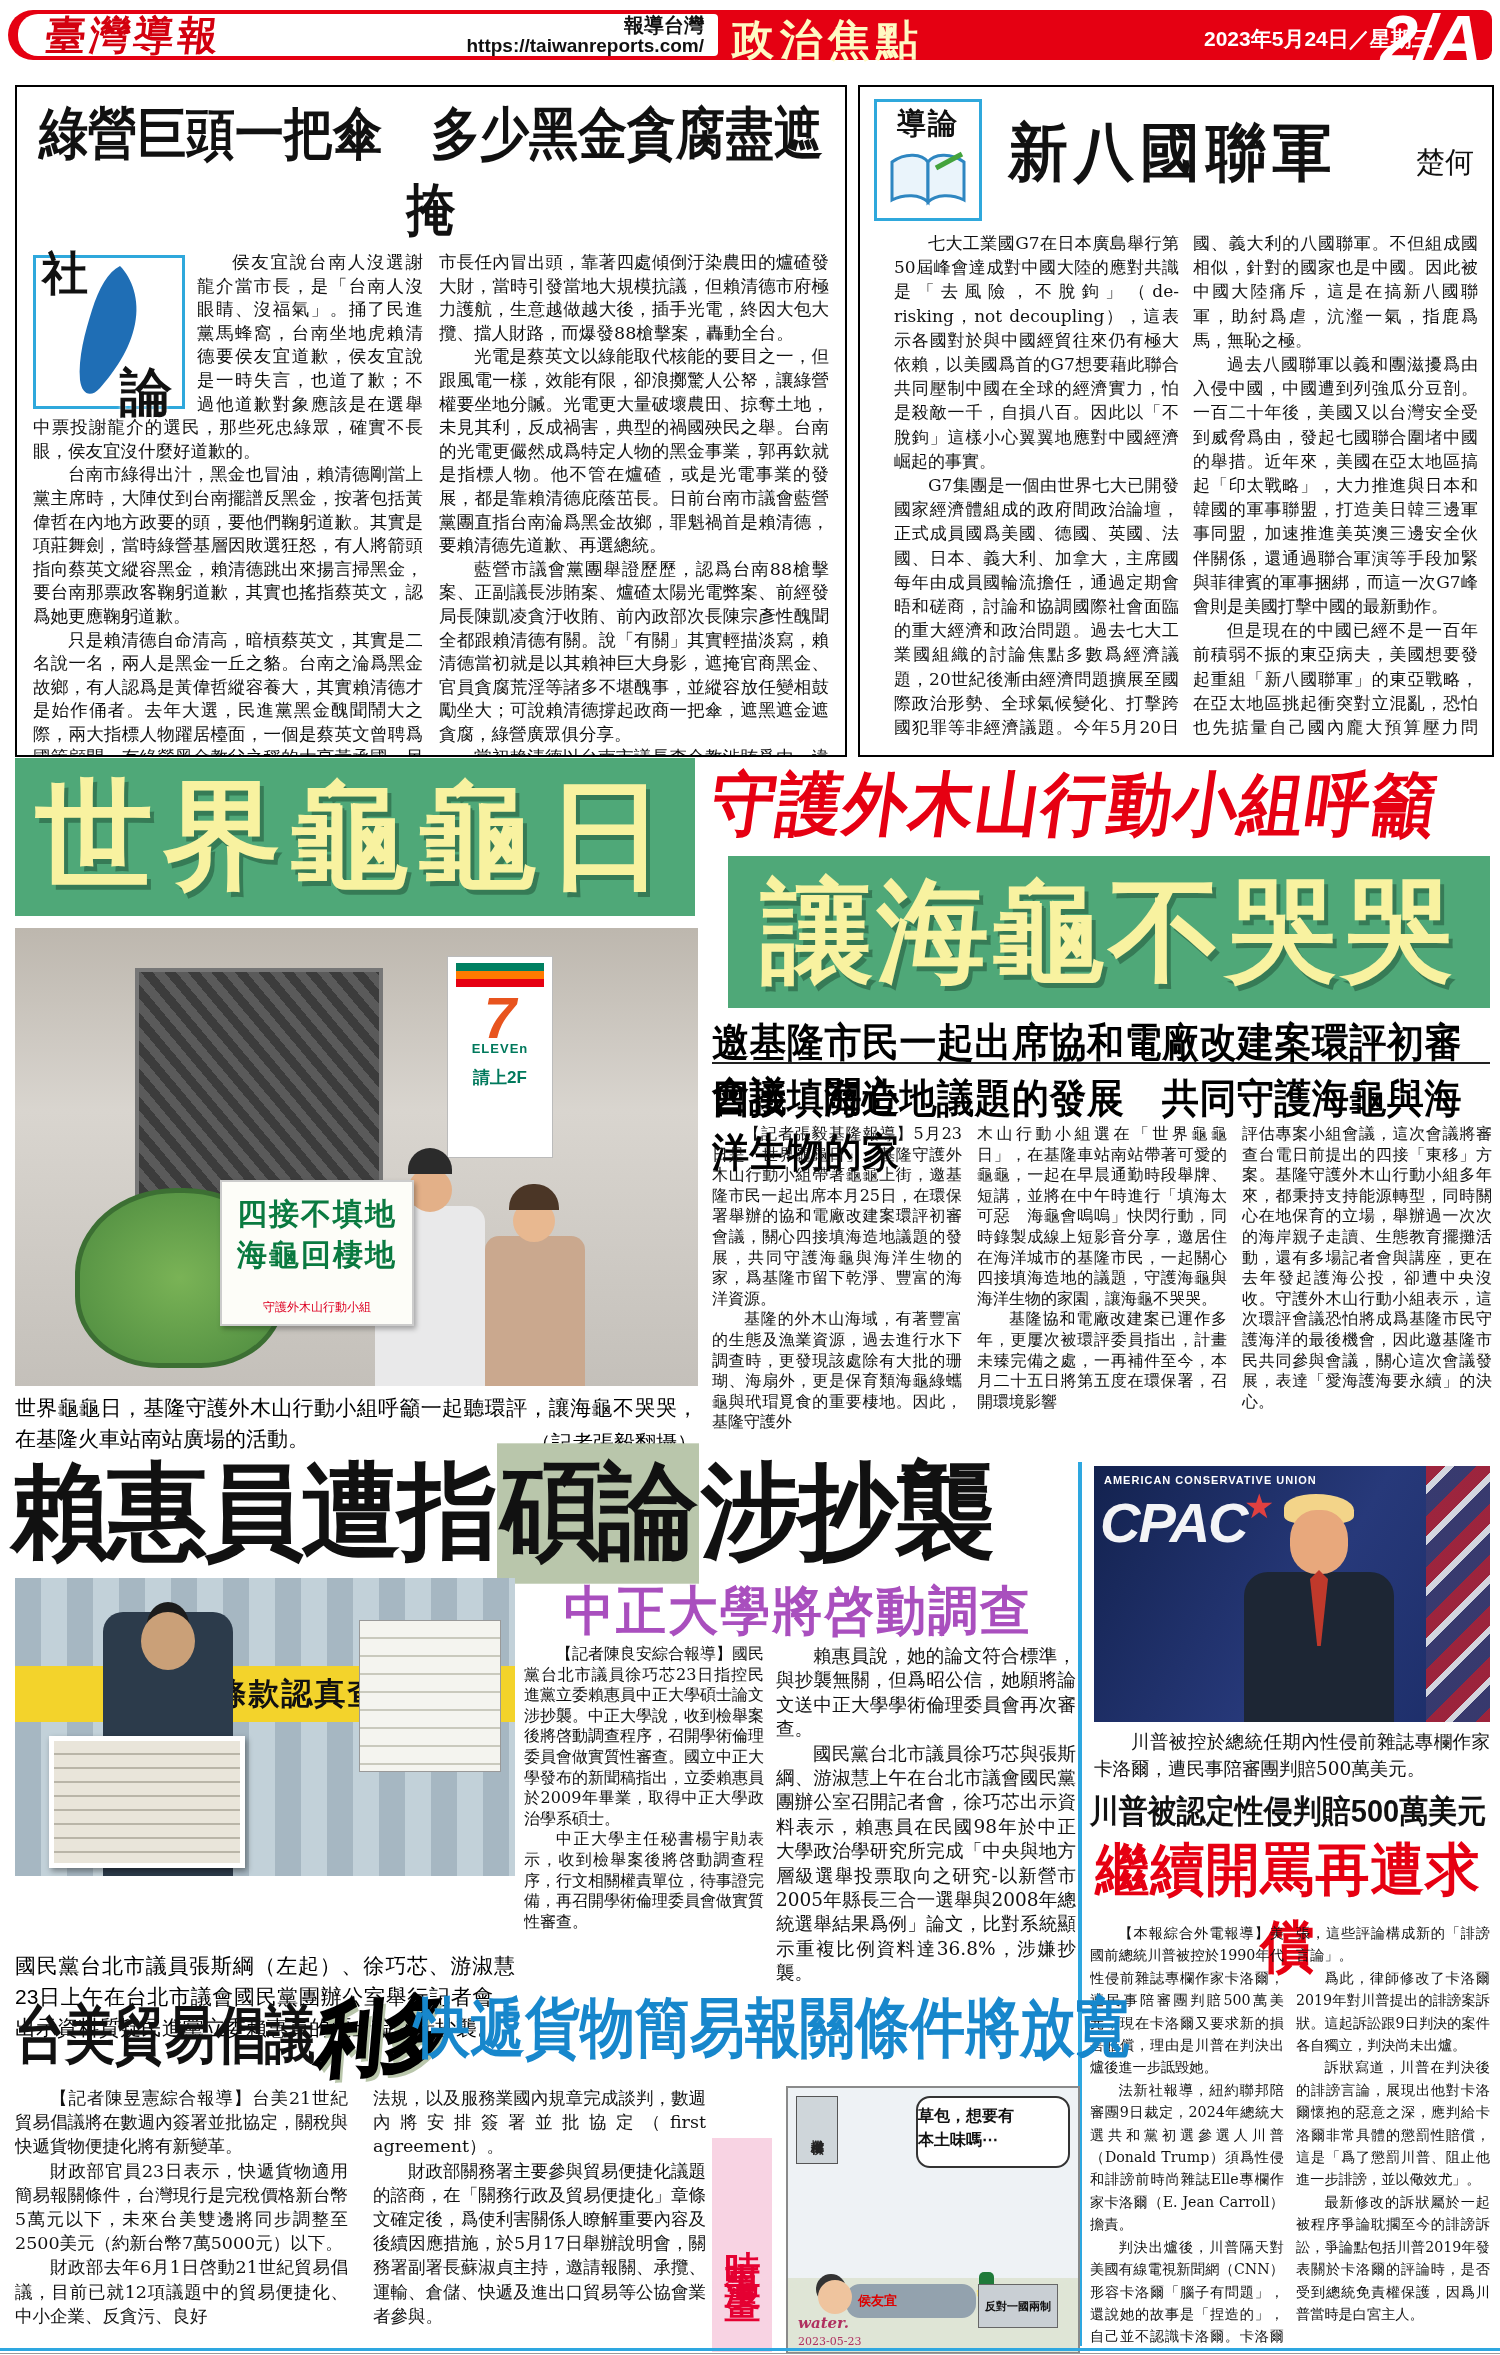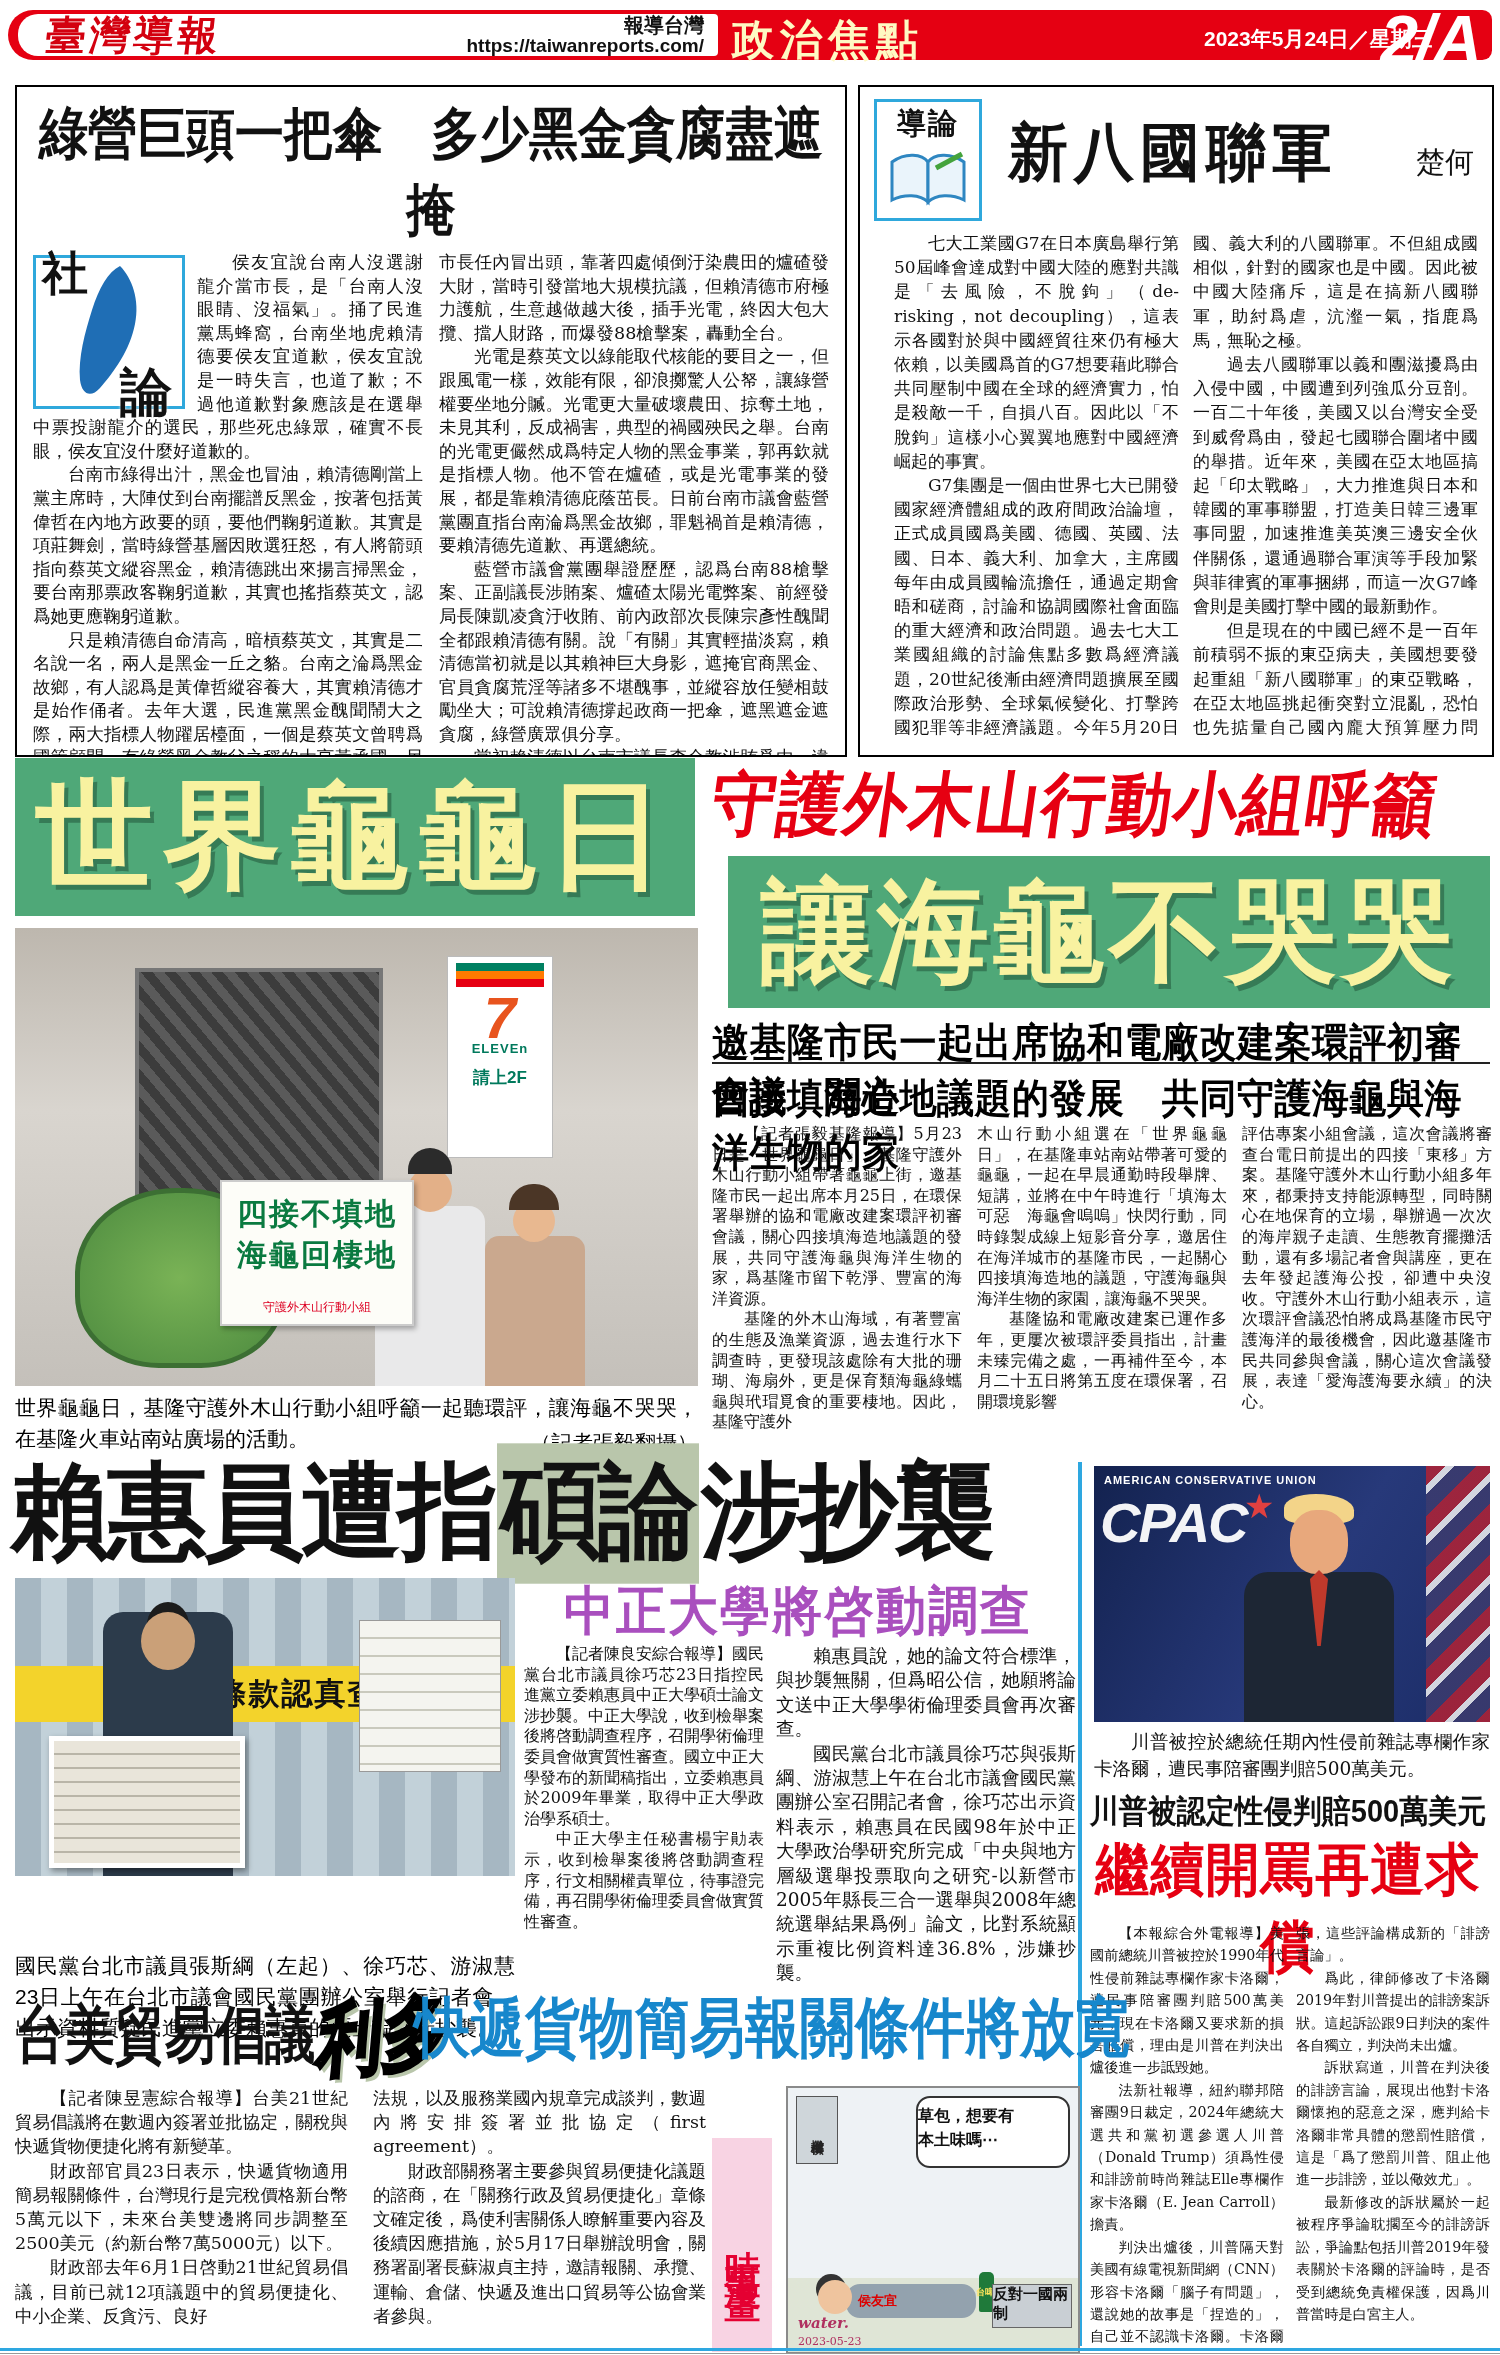--- a/index.html
+++ b/index.html
@@ -115,21 +115,21 @@
   #comic{left:786px;top:2086px;width:290px;height:264px;border:2px solid #8a8a8a;background:#eef2f5;overflow:hidden;}
   #comic .ground{position:absolute;left:0;bottom:0;width:100%;height:74px;background:#dfe5d6;}
   #comic .shopsign{position:absolute;left:8px;top:8px;width:40px;height:66px;background:#cfd6da;border:1px solid #555;display:flex;align-items:center;justify-content:center;}
   #comic .shopsign span{writing-mode:vertical-rl;font-size:13px;font-weight:bold;color:#222;}
   #comic .bubble{position:absolute;right:8px;top:8px;width:150px;height:62px;background:#fff;border:2px solid #333;border-radius:14px;text-align:left;font-size:16px;font-weight:bold;line-height:1.5;padding-top:6px;font-family:"Liberation Sans",sans-serif;}
   #comic .man{position:absolute;left:58px;bottom:34px;width:130px;height:34px;background:#93a2ae;border-radius:14px;}
   #comic .man:before{content:"";position:absolute;left:-28px;top:-4px;width:34px;height:34px;border-radius:50%;background:#efc49e;box-shadow:-4px -8px 0 -2px #333;}
   #comic .man-label{position:absolute;left:70px;bottom:42px;font-size:13px;font-weight:900;color:#d00;font-family:"Liberation Sans",sans-serif;}
   #comic .bottle{position:absolute;right:84px;bottom:40px;width:15px;height:40px;background:#1f7a3a;border-radius:5px 5px 2px 2px;}
   #comic .bottle span{position:absolute;left:-3px;top:14px;font-size:9px;color:#ffe45c;font-weight:bold;}
-  #comic .flag{position:absolute;right:6px;bottom:24px;width:78px;height:42px;background:#c9cfd4;border:1px solid #666;display:flex;align-items:flex-start;justify-content:center;font-size:15px;font-weight:bold;font-family:"Liberation Sans",sans-serif;}
+  #comic .flag{position:absolute;right:20px;bottom:24px;width:78px;height:42px;background:#c9cfd4;border:1px solid #666;display:flex;align-items:center;justify-content:center;font-size:11px;font-weight:bold;font-family:"Liberation Sans",sans-serif;}
   #comic .sig{position:absolute;left:10px;bottom:20px;font-size:15px;font-style:italic;color:#b03060;font-weight:bold;}
   #comic .cdate{position:absolute;left:10px;bottom:4px;font-size:11px;color:#b03060;}
   
   #rule-blue{left:0;top:2348px;width:1500px;border-top:3px solid #2ea7e0;}
   #rule-grey{left:0;top:2353px;width:1500px;border-top:1px solid #999;}
   .book-svg{margin-top:4px;}
 </style>
 </head>
 <body>
 

